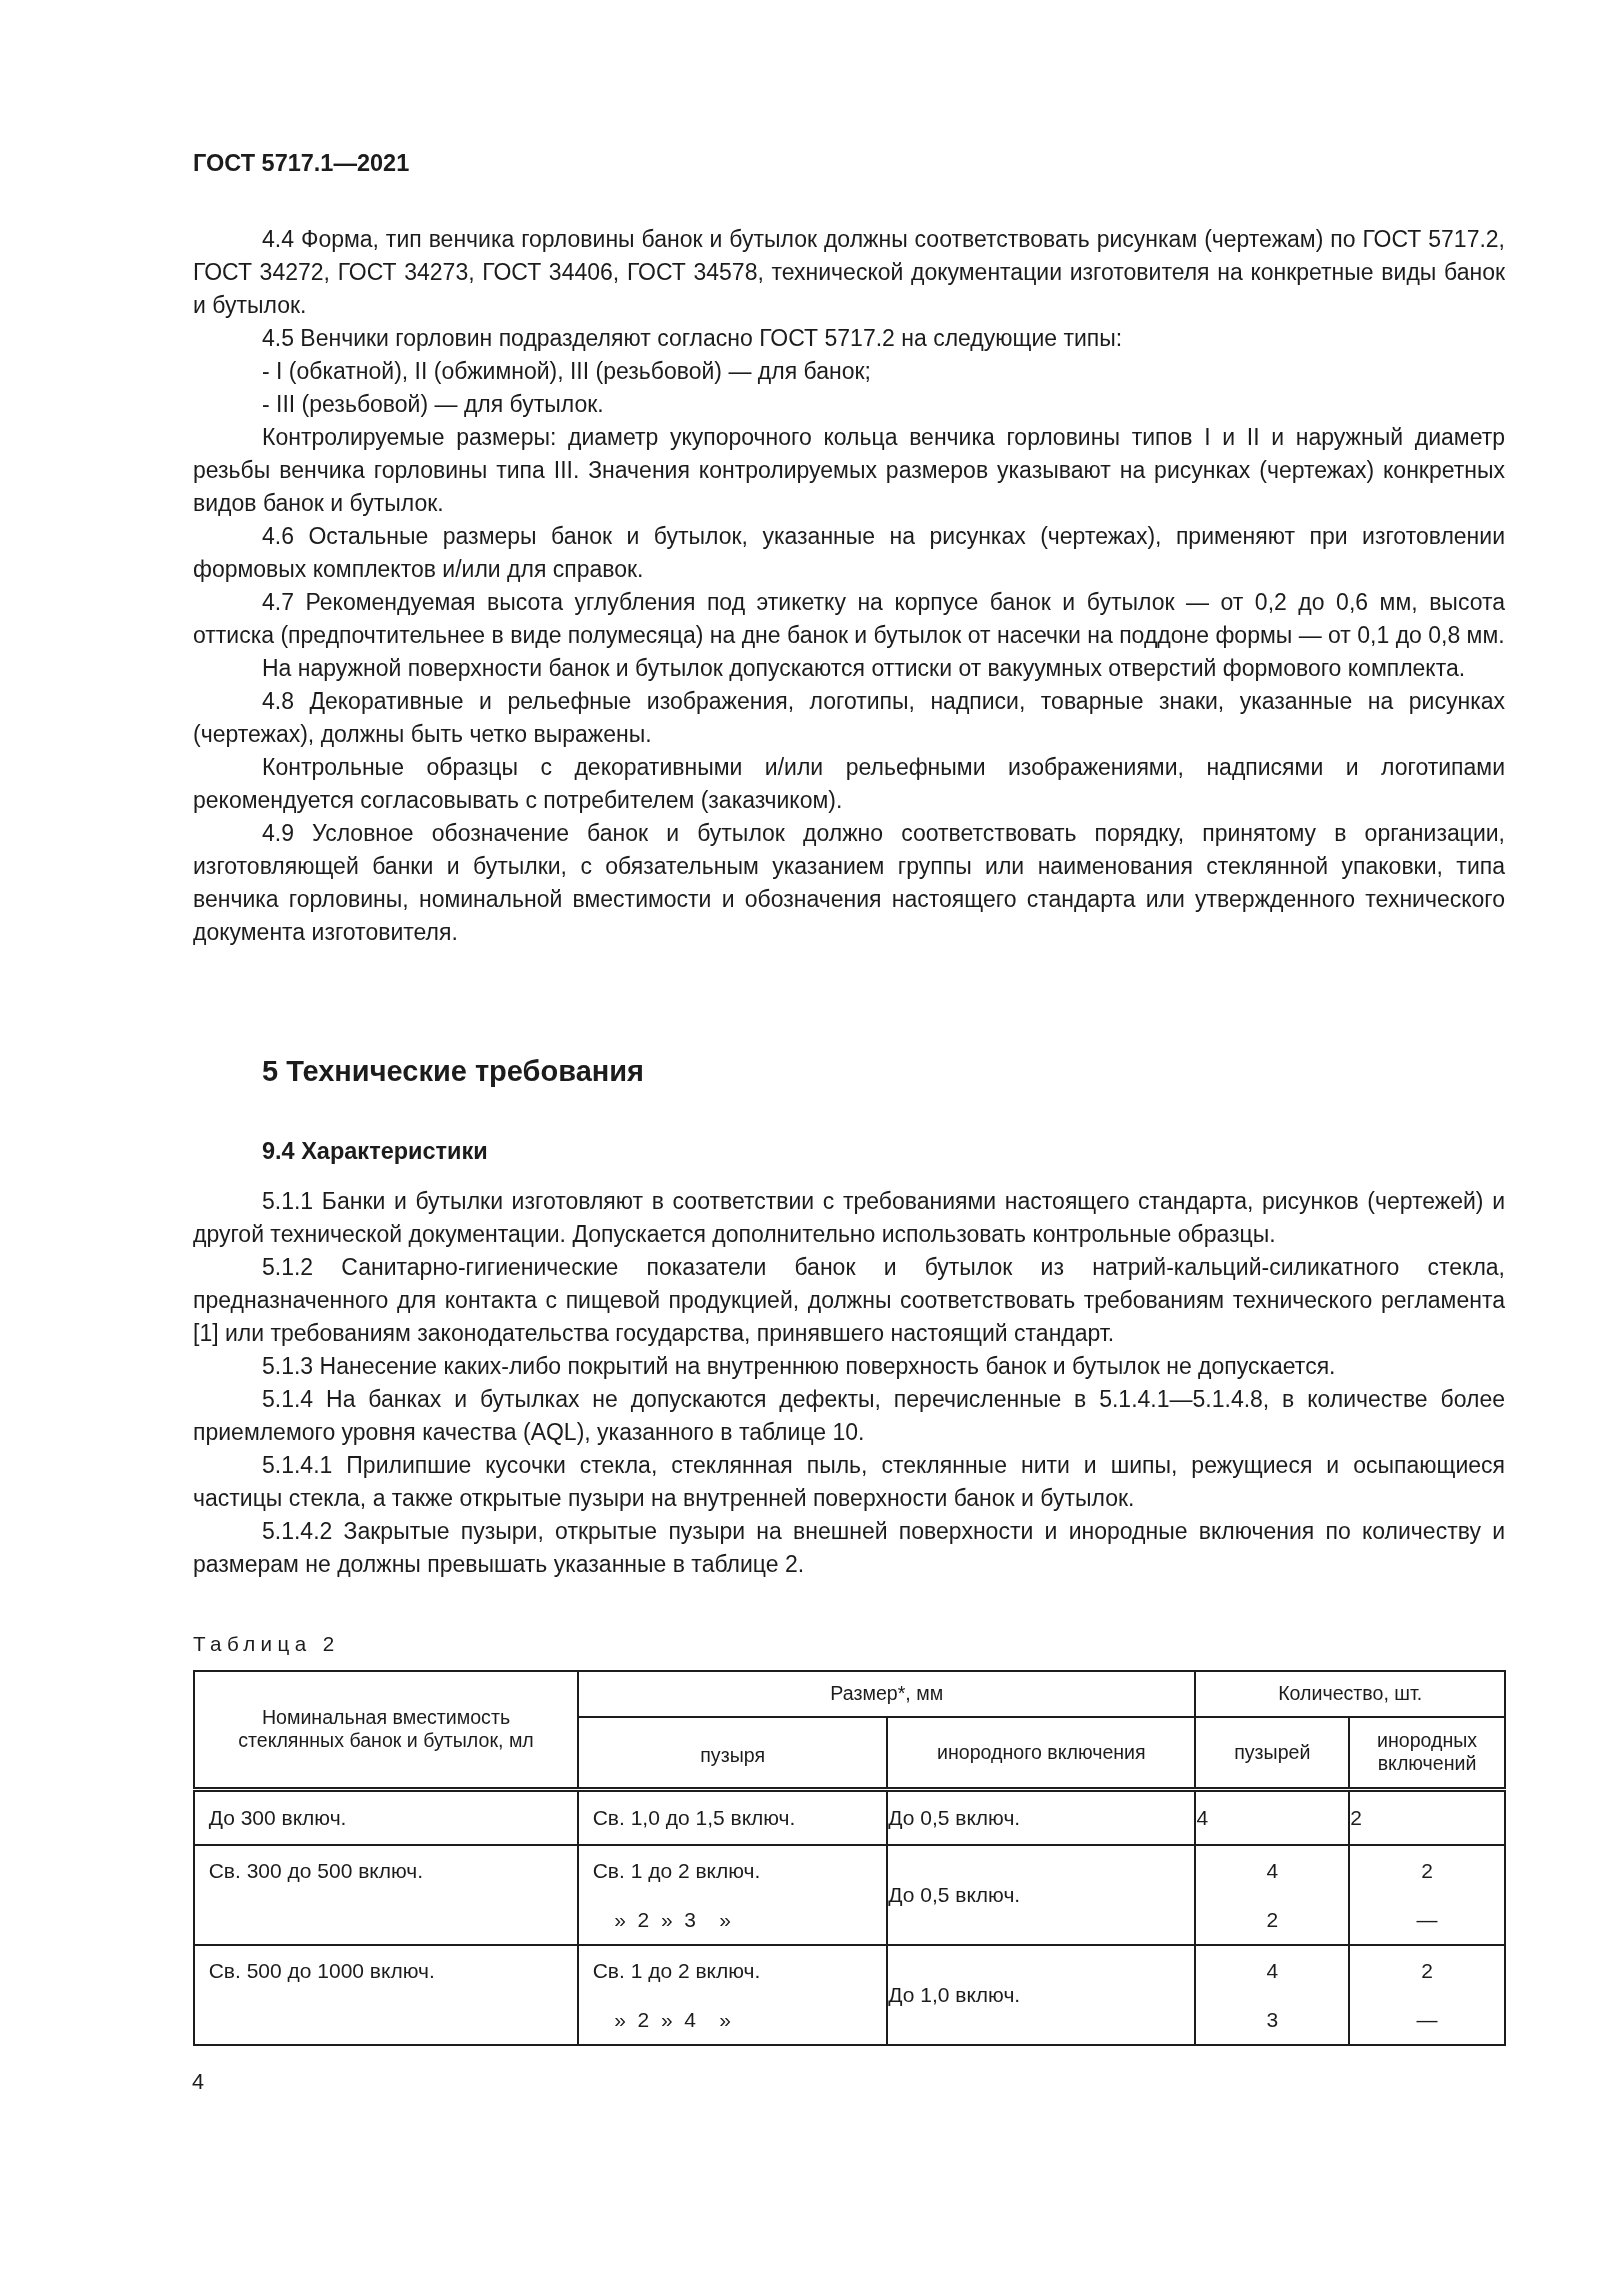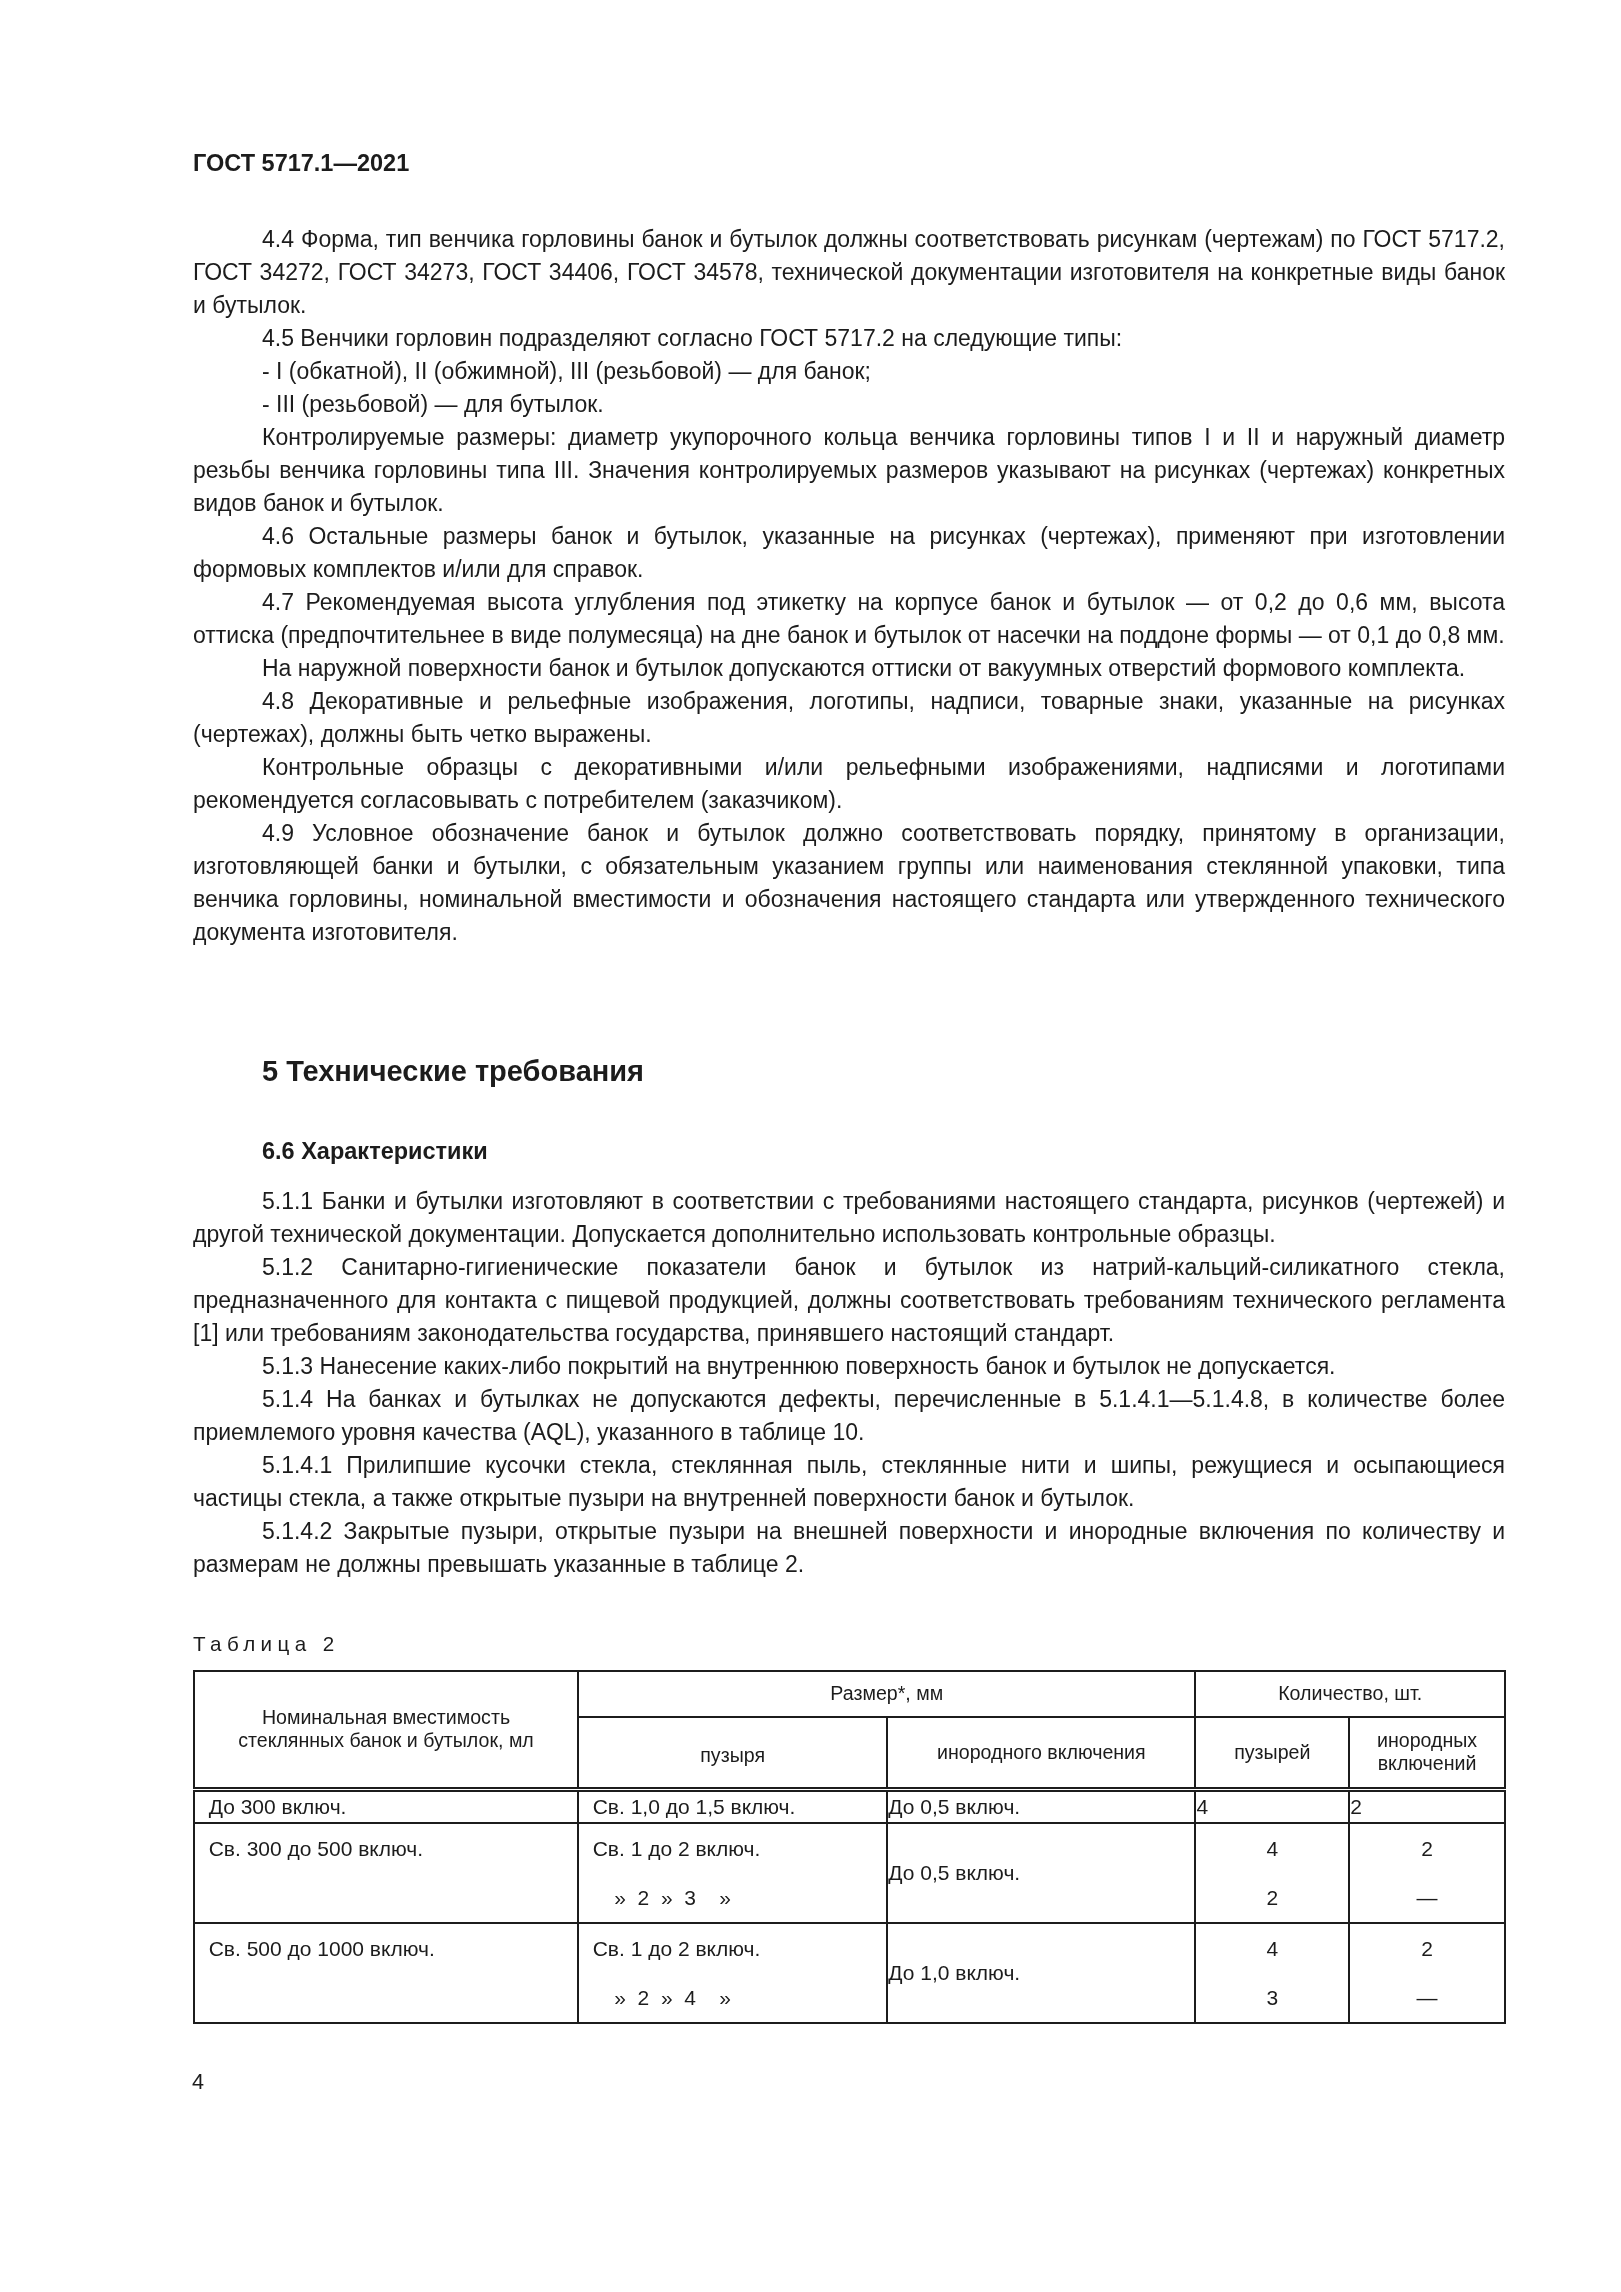--- a/index.html
+++ b/index.html
@@ -69,21 +69,21 @@
   <p>Контролируемые размеры: диаметр укупорочного кольца венчика горловины типов I и II и наруж­ный диаметр резьбы венчика горловины типа III. Значения контролируемых размеров указывают на рисунках (чертежах) конкретных видов банок и бутылок.</p>
   <p>4.6 Остальные размеры банок и бутылок, указанные на рисунках (чертежах), применяют при из­готовлении формовых комплектов и/или для справок.</p>
   <p>4.7 Рекомендуемая высота углубления под этикетку на корпусе банок и бутылок — от 0,2 до 0,6 мм, высота оттиска (предпочтительнее в виде полумесяца) на дне банок и бутылок от насечки на поддоне формы — от 0,1 до 0,8 мм.</p>
   <p>На наружной поверхности банок и бутылок допускаются оттиски от вакуумных отверстий формо­вого комплекта.</p>
   <p>4.8 Декоративные и рельефные изображения, логотипы, надписи, товарные знаки, указанные на рисунках (чертежах), должны быть четко выражены.</p>
   <p>Контрольные образцы с декоративными и/или рельефными изображениями, надписями и логоти­пами рекомендуется согласовывать с потребителем (заказчиком).</p>
   <p>4.9 Условное обозначение банок и бутылок должно соответствовать порядку, принятому в органи­зации, изготовляющей банки и бутылки, с обязательным указанием группы или наименования стеклян­ной упаковки, типа венчика горловины, номинальной вместимости и обозначения настоящего стандар­та или утвержденного технического документа изготовителя.</p>
 </div>
 
 <div class="h-section">5 Технические требования</div>
-<div class="h-sub">6.6 Характеристики</div>
+<div class="h-sub">9.4 Характеристики</div>
 
 <div class="block block-b">
   <p>5.1.1 Банки и бутылки изготовляют в соответствии с требованиями настоящего стандарта, ри­сунков (чертежей) и другой технической документации. Допускается дополнительно использовать кон­трольные образцы.</p>
   <p>5.1.2 Санитарно-гигиенические показатели банок и бутылок из натрий-кальций-силикатного стекла, предназначенного для контакта с пищевой продукцией, должны соответствовать требованиям техниче­ского регламента [1] или требованиям законодательства государства, принявшего настоящий стандарт.</p>
   <p class="last-left">5.1.3 Нанесение каких-либо покрытий на внутреннюю поверхность банок и бутылок не допускается.</p>
   <p>5.1.4 На банках и бутылках не допускаются дефекты, перечисленные в 5.1.4.1—5.1.4.8, в количе­стве более приемлемого уровня качества (AQL), указанного в таблице 10.</p>
   <p>5.1.4.1 Прилипшие кусочки стекла, стеклянная пыль, стеклянные нити и шипы, режущиеся и осы­пающиеся частицы стекла, а также открытые пузыри на внутренней поверхности банок и бутылок.</p>
   <p>5.1.4.2 Закрытые пузыри, открытые пузыри на внешней поверхности и инородные включения по количеству и размерам не должны превышать указанные в таблице 2.</p>
 </div>
 
@@ -105,21 +105,21 @@
     <th colspan="2">Размер*, мм</th>
     <th colspan="2">Количество, шт.</th>
   </tr>
   <tr class="hdr-bottom" style="height:72px">
     <th style="padding-top:7.8px;">пузыря</th>
     <th style="padding:0 16px;">инородного включения</th>
     <th>пузырей</th>
     <th style="padding:0 9.8px;">инородных включений</th>
   </tr>
 
-  <tr style="height:34px">
+  <tr style="height:56px">
     <td class="left" style="vertical-align:middle;padding-top:0;">До 300 включ.</td>
     <td class="left" style="vertical-align:middle;padding-top:0;">Св. 1,0 до 1,5 включ.</td>
     <td class="center">До 0,5 включ.</td>
     <td class="center">4</td>
     <td class="center">2</td>
   </tr>
 
   <tr style="height:97px">
     <td class="left">Св. 300 до 500 включ.</td>
     <td class="stackcell">

